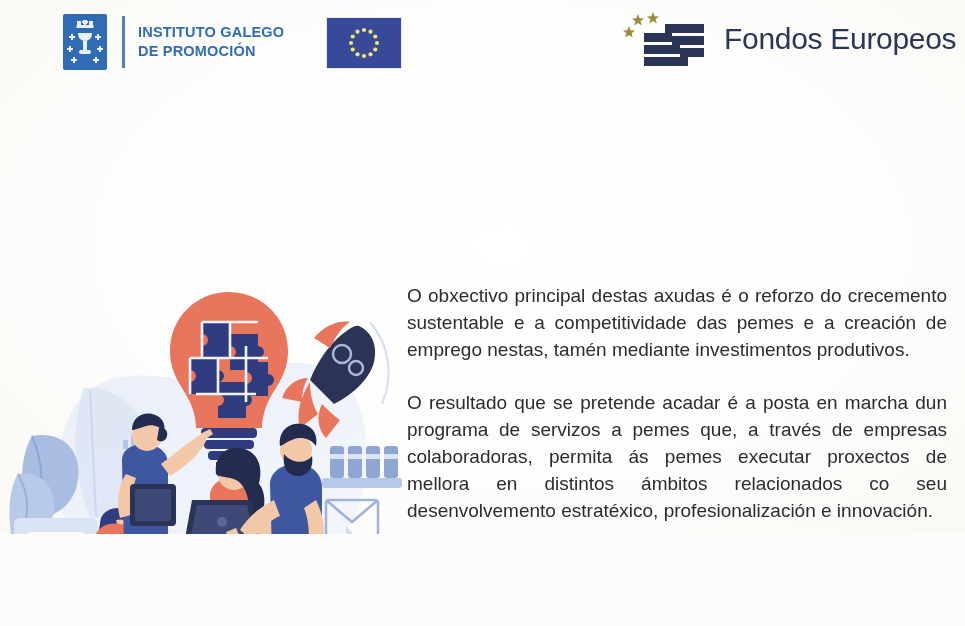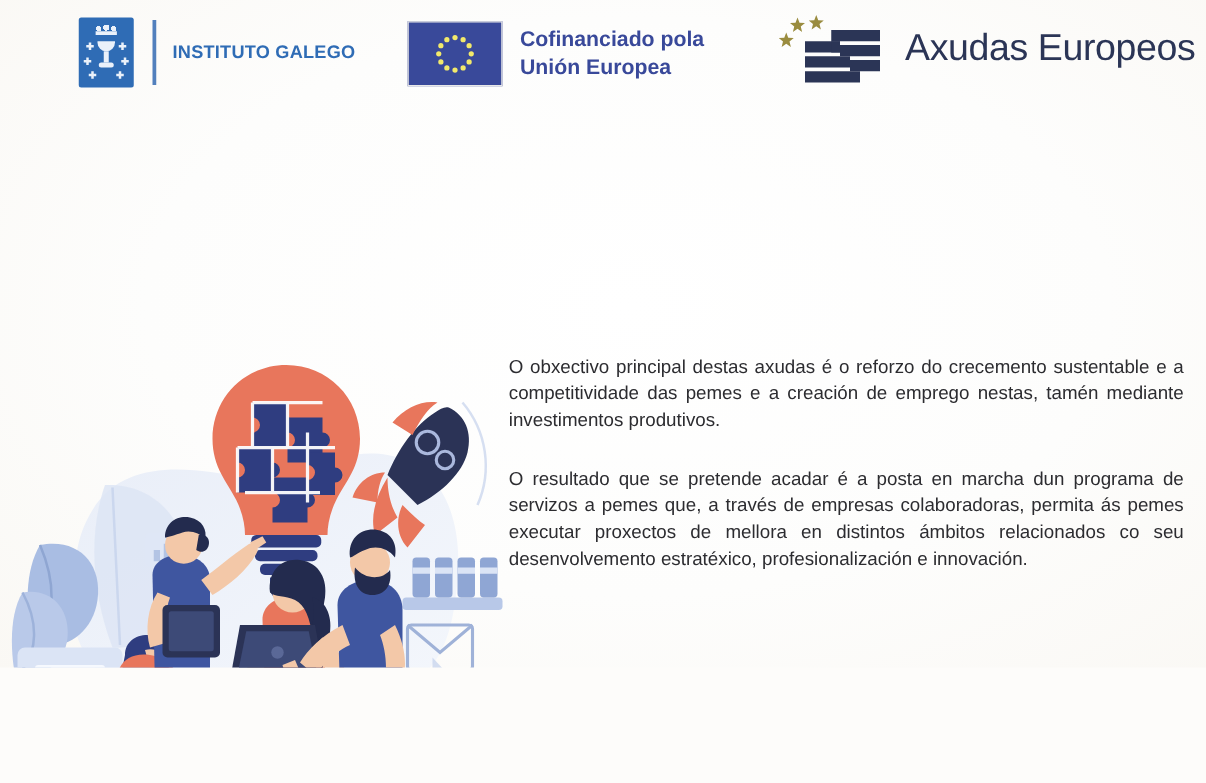--- a/index.html
+++ b/index.html
@@ -209,21 +209,21 @@
 
   
   .body-col {
     position: absolute;
     left: 407px;
     top: 283px;
     width: 540px;
   }
   .body-par {
     color: #2c2c30;
-    font-size: 15px;
+    font-size: 19px;
     line-height: 1.42;
     text-align: justify;
     text-justify: inter-word;
     margin: 0 0 26px 0;
   }
   .body-par:last-child { margin-bottom: 0; }
 </style>
 </head>
 <body>
 
@@ -244,20 +244,21 @@
         </div>
         <div class="chalice">
           <div class="cup"></div>
           <div class="stem"></div>
           <div class="foot"></div>
         </div>
       </div>
       <div class="logo-divider"></div>
       <div class="igape-text">
         <div>INSTITUTO GALEGO</div>
+        <div>DE PROMOCIÓN</div>
       </div>
     </div>
 
     <div class="eu-logo">
       <div class="eu-flag">
         <svg width="74" height="50" viewBox="0 0 74 50" aria-hidden="true">
           <g fill="#f2e96b">
             <g id="eustars">
               <circle cx="37" cy="12" r="2.1"></circle>
               <circle cx="43.5" cy="13.7" r="2.1"></circle>
@@ -268,24 +269,20 @@
               <circle cx="37" cy="38" r="2.1"></circle>
               <circle cx="30.5" cy="36.3" r="2.1"></circle>
               <circle cx="25.7" cy="31.5" r="2.1"></circle>
               <circle cx="24" cy="25" r="2.1"></circle>
               <circle cx="25.7" cy="18.5" r="2.1"></circle>
               <circle cx="30.5" cy="13.7" r="2.1"></circle>
             </g>
           </g>
         </svg>
       </div>
-      <div class="eu-text">
-        <div>Cofinanciado pola</div>
-        <div>Unión Europea</div>
-      </div>
     </div>
 
     <div class="fondos-logo">
       <div class="fondos-mark">
         <svg width="92" height="62" viewBox="0 0 92 62" aria-hidden="true">
           <g fill="#9a8c3f">
             <polygon points="18,6 19.6,10.2 24,10.4 20.6,13.2 21.7,17.5 18,15 14.3,17.5 15.4,13.2 12,10.4 16.4,10.2"></polygon>
             <polygon points="33,4 34.6,8.2 39,8.4 35.6,11.2 36.7,15.5 33,13 29.3,15.5 30.4,11.2 27,8.4 31.4,8.2"></polygon>
             <polygon points="9,18 10.6,22.2 15,22.4 11.6,25.2 12.7,29.5 9,27 5.3,29.5 6.4,25.2 3,22.4 7.4,22.2"></polygon>
           </g>
@@ -293,21 +290,21 @@
             <polygon points="45,16 84,16 84,25 45,25"></polygon>
             <polygon points="24,25 52,25 52,34 24,34"></polygon>
             <polygon points="45,25 52,25 52,34 45,34"></polygon>
             <polygon points="52,28 84,28 84,37 52,37"></polygon>
             <polygon points="24,37 60,37 60,46 24,46"></polygon>
             <polygon points="60,40 84,40 84,49 60,49"></polygon>
             <polygon points="24,49 68,49 68,58 24,58"></polygon>
           </g>
         </svg>
       </div>
-      <div class="fondos-text">Axudas Europeos</div>
+      <div class="fondos-text">Fondos Europeos</div>
     </div>
   </div>
 
 
   <div class="illustration">
     <svg width="400" height="348" viewBox="0 0 400 348" aria-hidden="true">
       <defs>
         <linearGradient id="blobg" x1="0" y1="0" x2="1" y2="1">
           <stop offset="0%" stop-color="#e9eef8"></stop>
           <stop offset="100%" stop-color="#f4f7fc"></stop>

